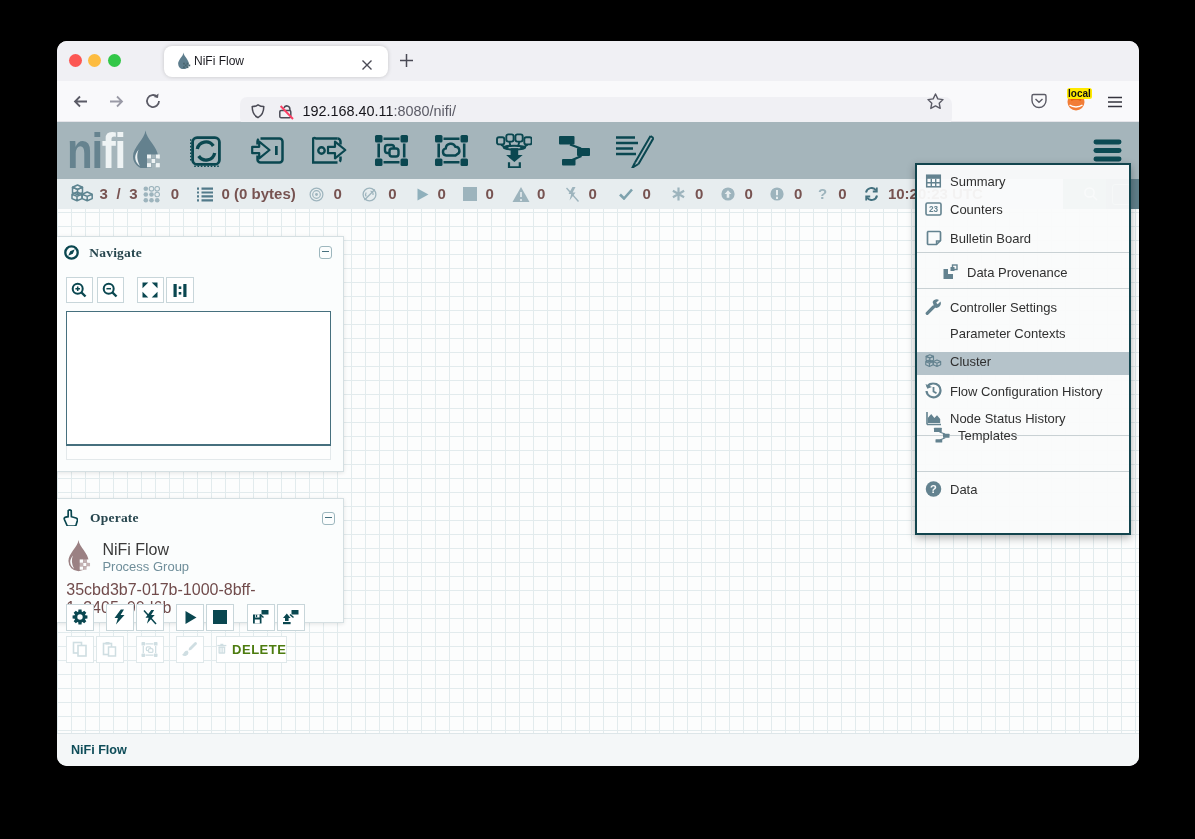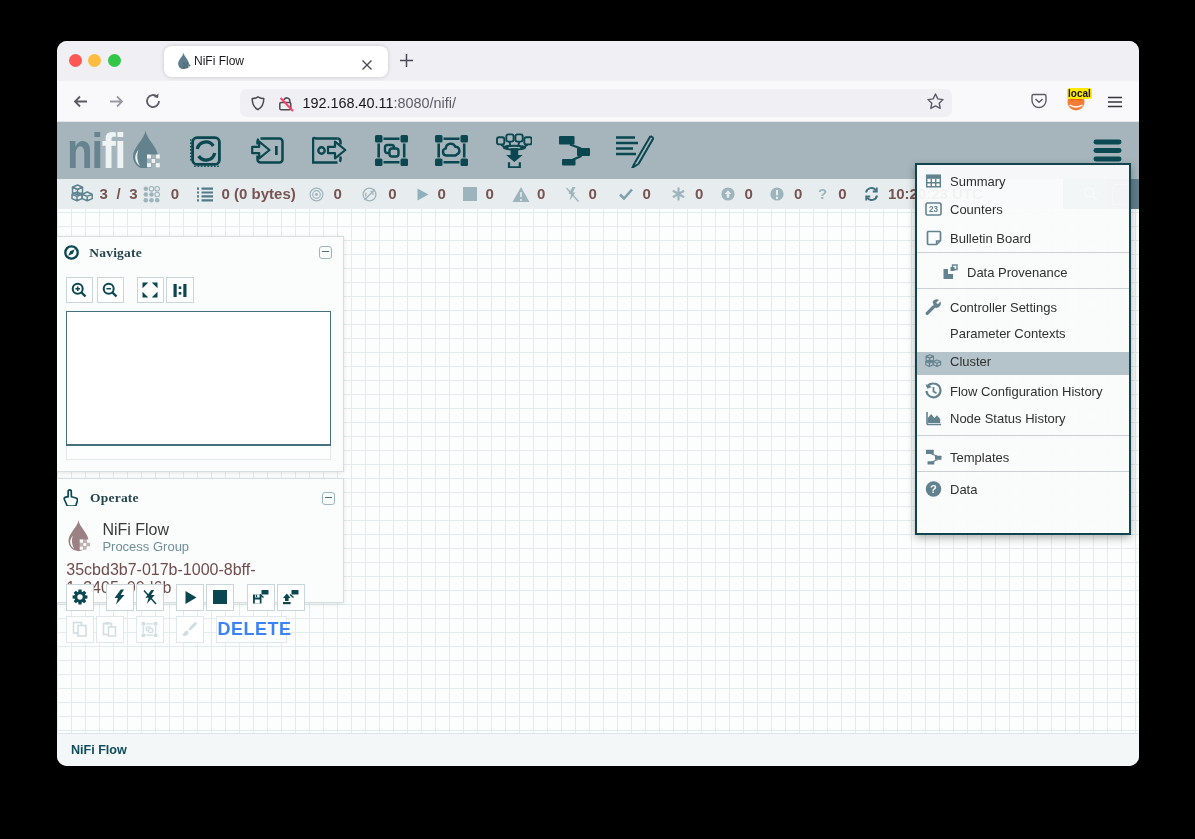--- a/index.html
+++ b/index.html
@@ -9,21 +9,21 @@
   #win{position:absolute;left:57px;top:41px;width:1082px;height:725px;border-radius:10px;
        background:#f9f9fb;overflow:hidden;}
   
   #tabbar{position:absolute;left:0;top:0;width:1082px;height:40px;background:#f0f0f4;}
   .tl{position:absolute;top:12.5px;width:13px;height:13px;border-radius:50%;}
   #tab{position:absolute;left:106.5px;top:4.5px;width:224.5px;height:31.5px;background:#fff;
        border-radius:8px;box-shadow:0 0 4px rgba(0,0,0,0.18);}
   #tabtitle{position:absolute;left:30.5px;top:8px;font-size:12px;color:#1b1b21;}
   #navbar{position:absolute;left:0;top:40px;width:1082px;height:41px;background:#f9f9fb;
           border-bottom:1px solid #e4e4e9;box-sizing:border-box;}
-  #urlbar{position:absolute;left:183.4px;top:8px;width:712px;height:28px;background:#f0f0f4;
+  #urlbar{position:absolute;left:183.4px;top:16px;width:712px;height:28px;background:#f0f0f4;
           border-radius:7px;}
   #urltext{position:absolute;left:62.2px;top:6px;font-size:14.4px;color:#15141a;white-space:pre;}
   #urltext .dim{color:#5b5b66;}
   #locallbl{position:absolute;left:1010px;top:7.2px;width:25px;height:11px;background:#ffe900;
             border-radius:2.5px;color:#111;font-size:10px;font-weight:bold;text-align:center;
             line-height:11.5px;z-index:3;}
   
   #nfheader{position:absolute;left:0;top:81px;width:1082px;height:56.5px;background:#a5b5bb;}
   #nflogo{position:absolute;left:10px;top:6.7px;font-size:50px;font-weight:bold;letter-spacing:-1.5px;
           color:#66838f;line-height:45px;transform:scaleX(0.84);transform-origin:left top;}
@@ -369,21 +369,21 @@
         <rect x="10.3" y="1" width="3.2" height="13" fill="#0a4750"></rect>
         <rect x="5.7" y="3.4" width="2.6" height="2.6" fill="#0a4750"></rect>
         <rect x="5.7" y="9" width="2.6" height="2.6" fill="#0a4750"></rect>
       </svg>
     </div>
     <div class="abs" style="left:9.4px;top:74.4px;width:264.6px;height:134.3px;background:#fff;
          border:1px solid #46707e;border-bottom:2.5px solid #46707e;box-sizing:border-box;"></div>
     <div class="abs" style="left:9.4px;top:208.7px;width:264.6px;height:14.3px;background:#fdfefe;
          border:1px solid #e3e9eb;border-top:none;box-sizing:border-box;"></div>
   </div>
-  <div id="oppal" class="palette" style="top:437px;height:125px;">
+  <div id="oppal" class="palette" style="top:457px;height:125px;">
     <svg class="abs" style="left:5.6px;top:10.2px" width="15" height="17" viewBox="0 0 15 17">
       <path d="M5.2 1.6 q1.6-1.4 3 0.1 l0.2 6 l4.6 1.3 q1.8 0.6 1.4 2.4 l-1.2 4.2 q-0.5 1.6-2.1 1.6 l-5.4-0.1 q-1.5 0-2-1.4 l-2.3-5.2 q-0.7-1.9 1.3-2.4 l2.4-0.4 Z" fill="none" stroke="#0a4750" stroke-width="1.7"></path>
     </svg>
     <span class="ptitle" style="left:33.1px;top:11px;">Operate</span>
     <div class="minusbtn" style="left:265px;top:12.6px;"></div>
     <svg class="abs" style="left:8.6px;top:37.7px" width="25" height="36" viewBox="0 0 31 38">
       <path d="M15.5 0.5 C14.5 9.5 3 17 3 26.5 A12.5 12.5 0 0 0 28 26.5 C28 17 16.5 9.5 15.5 0.5 Z" fill="#9b8183"></path>
       <path d="M8.6 19.5 C6.2 22.8 5.2 25 5.2 27.5 A10.5 10.5 0 0 0 10 36 C6.8 30 6.6 24.5 8.6 19.5 Z" fill="#fbfdfd"></path>
       <g fill="#fbfdfd">
         <rect x="17" y="24.5" width="4.2" height="4.2"></rect>
@@ -479,21 +479,21 @@
         <path d="M5.5 9.5 q-2.5 0-3.5 2 q-0.8 1.8-2 2.2 q1.8 1.8 4.2 1 q2.3-0.8 2.3-3.2 Z" fill="#cfdee2"></path>
       </svg>
     </div>
     <div class="pbtn27" style="left:159.4px;top:136.5px;width:71px;border-color:#dfe8ea;">
       <svg width="13" height="14" viewBox="0 0 13 14" style="margin-right:5px;">
         <rect x="2" y="3.5" width="9" height="10" rx="1" fill="#cfdee2"></rect>
         <rect x="0.5" y="1.5" width="12" height="1.8" fill="#cfdee2"></rect>
         <rect x="4.5" y="0" width="4" height="1.8" fill="#cfdee2"></rect>
         <path d="M4.3 5.5 v6 M6.5 5.5 v6 M8.7 5.5 v6" stroke="#fff" stroke-width="1"></path>
       </svg>
-      <span style="font-size:18px;font-weight:bold;color:#3b82f6;letter-spacing:0.5px;">DELETE</span>
+      <span style="font-size:13px;font-weight:bold;color:#4d7c0f;letter-spacing:0.5px;">DELETE</span>
     </div>
   </div>
 
   <div id="nfbread">
         <span>NiFi Flow</span>
       </div>
 
   <div class="scount" style="left:830.9px;top:137.5px;">10:20:23 UTC</div>
   <div id="menu">
     <div id="mhl"></div>
@@ -560,21 +560,21 @@
     </div>
     <div class="mitem" style="top:241px;">
       <svg class="mico" width="17" height="17" viewBox="0 0 17 17">
         <path d="M2 15 V2.5" stroke="#63828f" stroke-width="1.6"></path>
         <path d="M2 15 H16" stroke="#63828f" stroke-width="1.6"></path>
         <path d="M2.8 13.5 v-5 L6.2 4.5 L9.4 8.5 L12 5.8 L15.2 9.5 v4 Z" fill="#63828f"></path>
       </svg>
       <span class="mtext">Node Status History</span>
     </div>
     <div class="msep" style="top:270.1px;"></div>
-    <div class="mitem" style="top:280px;">
+    <div class="mitem" style="top:258px;margin-left:8px;">
       <svg class="mico" width="17" height="16" viewBox="0 0 34 31">
         <rect x="2" y="1" width="15.5" height="8.5" rx="1" fill="#63828f"></rect>
         <rect x="20" y="13" width="13" height="8" rx="1" fill="#63828f"></rect>
         <rect x="5" y="24" width="13.5" height="6.5" rx="1" fill="#63828f"></rect>
         <path d="M13 9.5 L24 13.5 M24.5 21 L14 25.5" stroke="#63828f" stroke-width="2.6"></path>
       </svg>
       <span class="mtext">Templates</span>
     </div>
     <div class="msep" style="top:305.9px;"></div>
     <div class="mitem" style="top:312px;">

